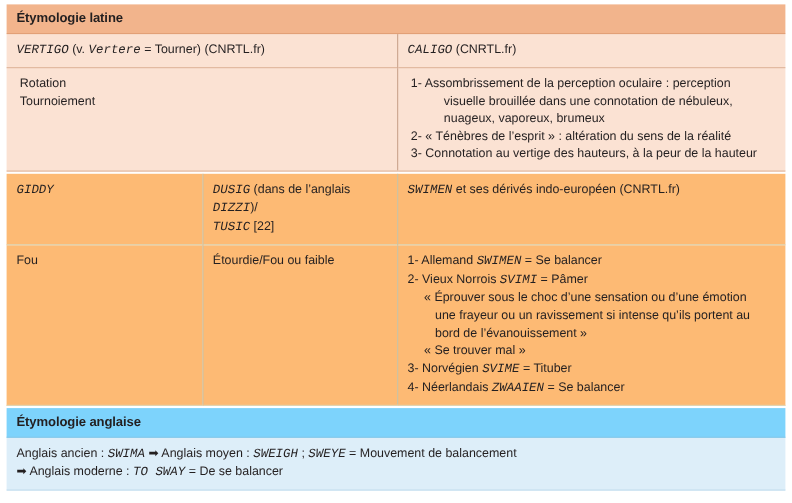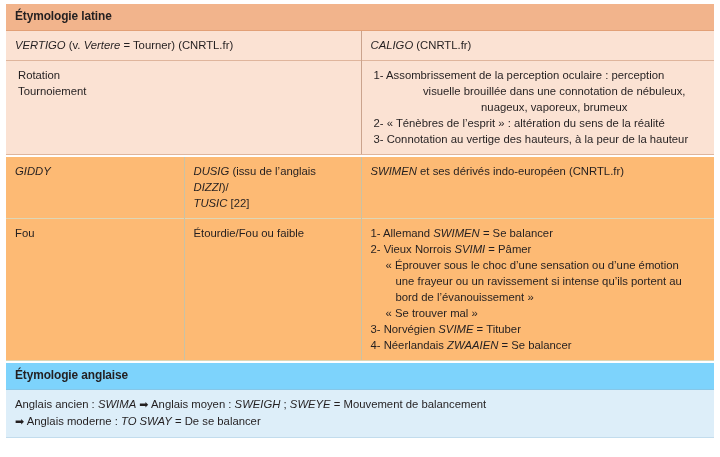--- a/index.html
+++ b/index.html
@@ -49,25 +49,25 @@
   .t-germ .body-row td{background:#fdba74;}
   .t-germ .rule td{border-top:1px solid #ded6b6;}
   .t-germ td.divider{border-left:1px solid #c9c2a4;}
   .t-germ .last td{border-bottom:1px solid #ded6b6;}
 
   
   .t-eng .hdr td{background:#7dd3fc;border-bottom:1px solid #86c7e8;}
   .t-eng .body-row td{background:#ddeef9;}
   .t-eng .last td{border-bottom:1px solid #c2dced;}
 
-  .i{font-style:italic;}
+  .i{font-style:italic;font-family:Liberation Mono, monospace;}
   .num-line{display:block;padding-left:15px;text-indent:-15px;}
   .sub-line{display:block;padding-left:25px;text-indent:-10px;}
   .sub-line2{display:block;padding-left:25px;text-indent:0;}
-  .cont{display:block;padding-left:15px;text-indent:0;text-align:center;}
+  .cont{display:block;padding-left:15px;text-indent:0;}
   .arrow{font-size:11px;}
   .two-line{display:block;}
 </style>
 </head>
 <body>
 
 <div class="page">
 
   <table class="etym t-latin">
     <colgroup>
@@ -101,21 +101,21 @@
 
   <table class="etym t-germ">
     <colgroup>
         <col style="width:178px">
         <col style="width:177px">
         <col style="width:353px">
       </colgroup>
     <tbody>
       <tr class="body-row">
         <td><span class="i">GIDDY</span></td>
-        <td class="divider"><span class="i">DUSIG</span><span> (issu de l’anglais </span><span class="i">DIZZI</span><span>)/</span><br><span class="i">TUSIC</span><span> [22]</span></td>
+        <td class="divider"><span class="i">DUSIG</span><span> (dans de l’anglais </span><span class="i">DIZZI</span><span>)/</span><br><span class="i">TUSIC</span><span> [22]</span></td>
         <td class="divider"><span class="i">SWIMEN</span><span> et ses dérivés indo-européen (CNRTL.fr)</span></td>
       </tr>
       <tr class="body-row rule last">
         <td>Fou</td>
         <td class="divider">Étourdie/Fou ou faible</td>
         <td class="divider">
           <span class="num-line"><span>1- Allemand </span><span class="i">SWIMEN</span><span> = Se balancer</span></span>
           <span class="num-line"><span>2- Vieux Norrois </span><span class="i">SVIMI</span><span> = Pâmer</span></span>
           <span class="sub-line">« Éprouver sous le choc d’une sensation ou d’une émotion</span>
           <span class="sub-line2">une frayeur ou un ravissement si intense qu’ils portent au</span>

